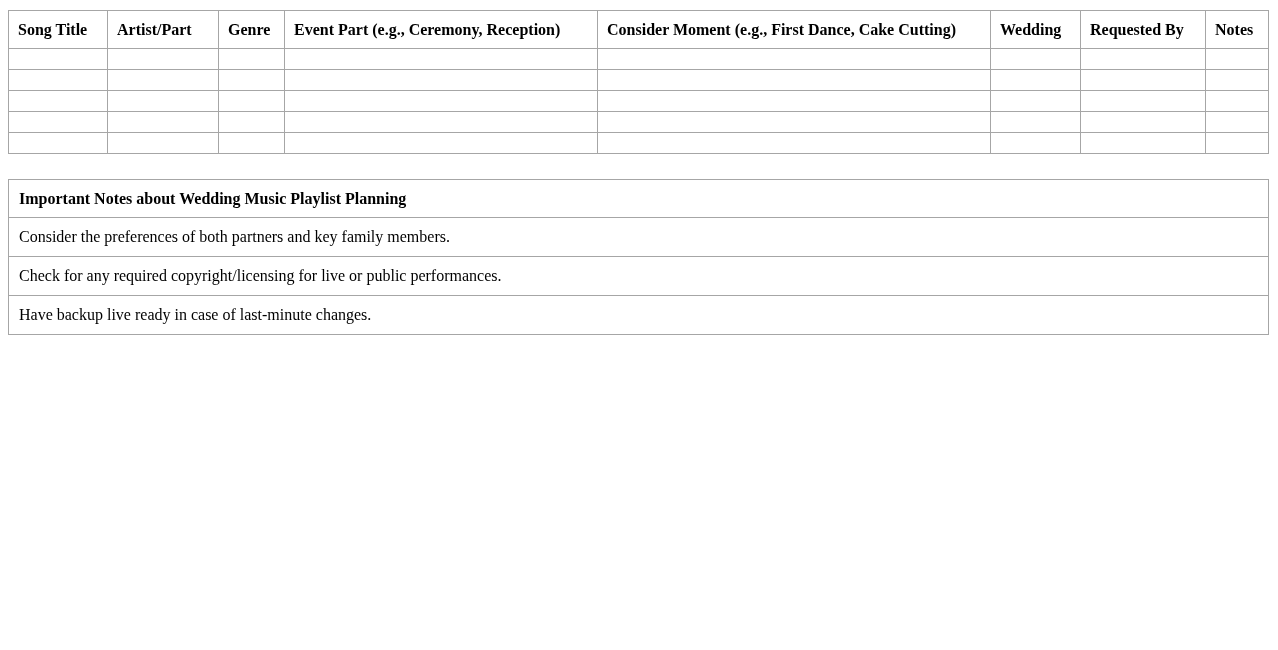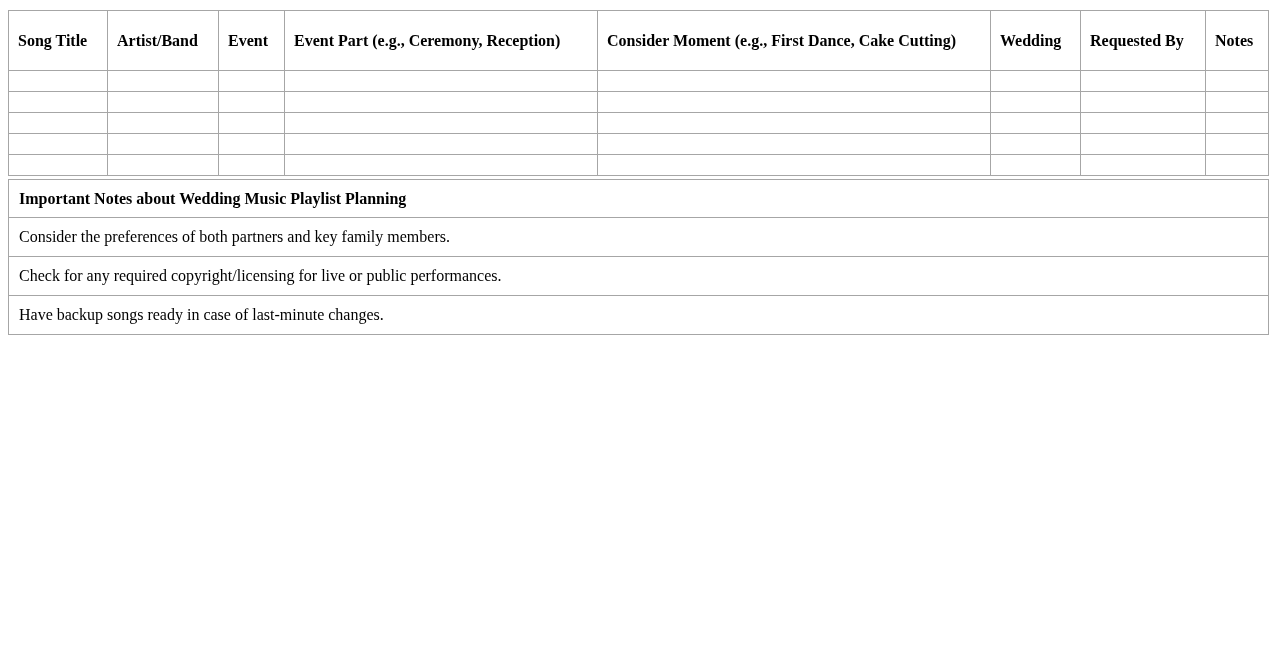--- a/index.html
+++ b/index.html
@@ -26,21 +26,21 @@
     white-space: nowrap;
   }
   
   #playlist-table {
     left: 8px;
     top: 10px;
     width: 1260px;
   }
   #playlist-table th {
     height: 37px;
-    padding: 11px 9px;
+    padding: 0 9px;
     text-align: left;
     font-weight: bold;
     font-size: 16px;
   }
   #playlist-table td {
     height: 20px;
     padding: 0 9px;
     font-size: 13px;
   }
   
@@ -70,22 +70,22 @@
     <col style="width:66px">
     <col style="width:313px">
     <col style="width:393px">
     <col style="width:90px">
     <col style="width:125px">
     <col style="width:63px">
   </colgroup>
   <thead>
     <tr>
       <th>Song Title</th>
-      <th>Artist/Band</th>
-      <th>Event</th>
+      <th>Artist/Part</th>
+      <th>Genre</th>
       <th>Event Part (e.g., Ceremony, Reception)</th>
       <th>Consider Moment (e.g., First Dance, Cake Cutting)</th>
       <th>Wedding</th>
       <th>Requested By</th>
       <th>Notes</th>
     </tr>
   </thead>
   <tbody>
     <tr>
       <td></td>
@@ -148,16 +148,16 @@
     <tr class="title-row">
       <td>Important Notes about Wedding Music Playlist Planning</td>
     </tr>
     <tr>
       <td>Consider the preferences of both partners and key family members.</td>
     </tr>
     <tr>
       <td>Check for any required copyright/licensing for live or public performances.</td>
     </tr>
     <tr>
-      <td>Have backup songs ready in case of last-minute changes.</td>
+      <td>Have backup live ready in case of last-minute changes.</td>
     </tr>
   </tbody>
 </table>
 
 </body></html>

